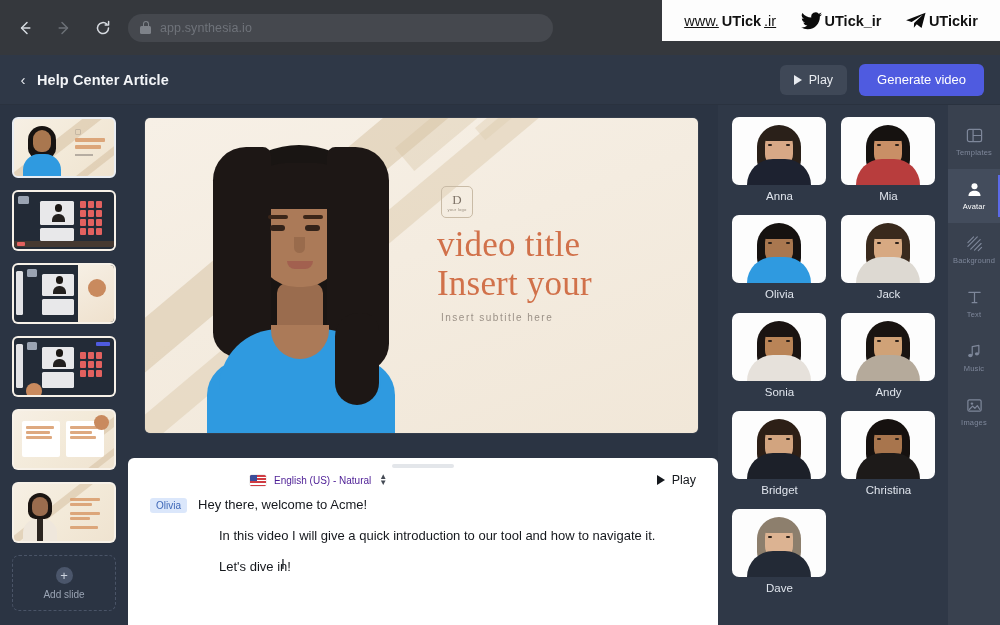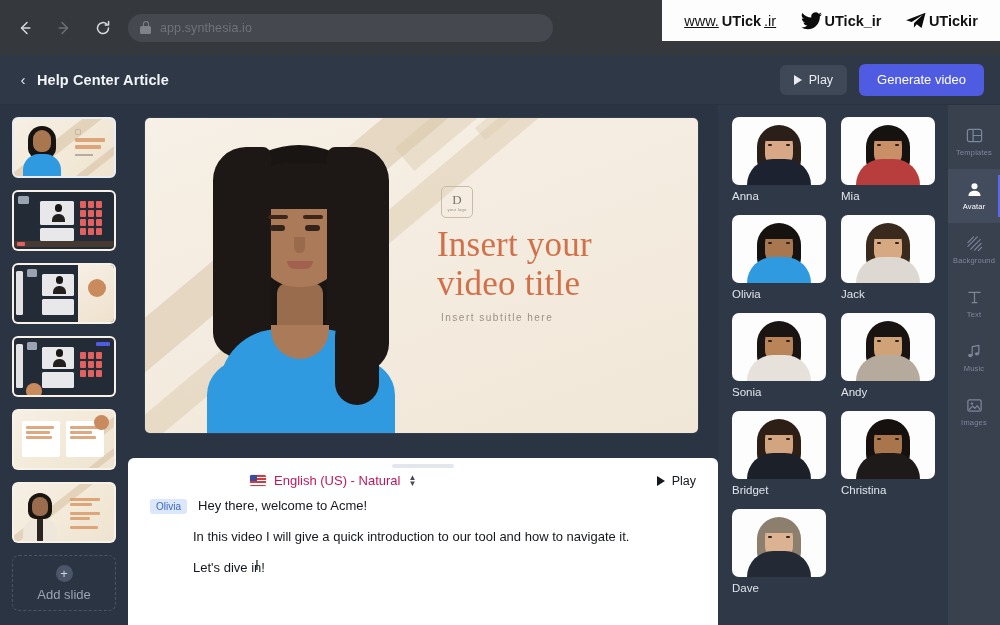--- a/index.html
+++ b/index.html
@@ -82,21 +82,21 @@
   .add-slide {
     width: 104px; height: 56px; margin: 2px auto 0 auto; border-radius: 7px;
     border: 1px dashed #4a5467; display: flex; flex-direction: column;
     align-items: center; justify-content: center; gap: 5px; cursor: pointer;
   }
   .plus-circle {
     width: 17px; height: 17px; border-radius: 50%; background: #4b566b;
     display: flex; align-items: center; justify-content: center;
     color: #cdd4df; font-size: 13px; line-height: 1;
   }
-  .add-slide-label { color: #9aa4b4; font-size: 13px; }
+  .add-slide-label { color: #9aa4b4; font-size: 10px; }
 
   
   .canvas-area { position: absolute; top: 105px; left: 128px; width: 590px; height: 520px; background: #2b3443; }
   .stage {
     position: absolute; top: 13px; left: 17px; width: 553px; height: 315px;
     border-radius: 5px; overflow: hidden;
     background: linear-gradient(160deg,#f7f0e6 0%,#f4ece0 45%,#f1e7d8 100%);
     box-shadow: 0 0 0 1px rgba(255,255,255,.05);
   }
   .stripe { position: absolute; background: rgba(214,193,162,.5); transform: rotate(-40deg); transform-origin: left top; }
@@ -148,42 +148,42 @@
   }
   .drag-handle { width: 62px; height: 4px; border-radius: 3px; background: #e3e6ea; margin: 6px auto 0 auto; cursor: ns-resize; }
   .script-toolbar { display: flex; align-items: center; padding: 5px 22px 0 22px; }
   .lang-select { display: flex; align-items: center; gap: 8px; margin-left: 100px; cursor: pointer; }
   .flag {
     width: 16px; height: 11px; border-radius: 1.5px; overflow: hidden;
     background: repeating-linear-gradient(to bottom,#cf3b42 0 1.6px,#fff 1.6px 3.2px);
     position: relative; flex: none; box-shadow: 0 0 0 .5px rgba(0,0,0,.12);
   }
   .flag::after { content: ""; position: absolute; left: 0; top: 0; width: 7px; height: 6px; background: #3b4d9a; }
-  .lang-label { font-size: 13px; color: #be185d; }
+  .lang-label { font-size: 10px; color: #4c1d95; }
   .updown { display: flex; flex-direction: column; line-height: .7; color: #444a54; font-size: 8px; }
   .play-inline { margin-left: auto; display: flex; align-items: center; gap: 7px; cursor: pointer; color: #15181d; font-size: 12.5px; }
   .play-inline .tri { border-left-color: #15181d; }
 
   .script-body { padding: 9px 22px 0 22px; }
   .script-line { display: flex; align-items: flex-start; gap: 11px; }
   .speaker-badge {
     background: #dbe7fb; color: #3f68b8; font-size: 10px; border-radius: 3px;
     padding: 2px 6px; margin-top: 2px; flex: none; cursor: pointer;
   }
   .script-text { font-size: 13px; color: #15181d; line-height: 1.45; }
-  .script-para { font-size: 13px; color: #15181d; line-height: 1.45; margin-left: 43px; margin-top: 12px; position: relative; }
+  .script-para { font-size: 13px; color: #15181d; line-height: 1.45; margin-left: 69px; margin-top: 12px; position: relative; }
   .text-caret { position: absolute; left: 62px; top: 30px; color: #1b1f26; font-size: 14px; line-height: 1; }
 
   
   .avatar-panel {
     position: absolute; top: 105px; left: 718px; width: 230px; height: 520px;
     background: #2f3847; padding: 12px 12px 0 14px; overflow: hidden;
   }
   .avatar-grid { display: grid; grid-template-columns: 1fr 1fr; gap: 13px 14px; }
-  .av-card { cursor: pointer; }
+  .av-card { cursor: pointer; text-align: center; }
   .av-thumb {
     width: 94px; height: 68px; border-radius: 7px; overflow: hidden;
     background: #fdfdfd; position: relative;
   }
   .av-name { color: #dfe4ec; font-size: 11.5px; margin-top: 5px; }
   
   .mp { position: absolute; }
   .mp-hair { left: 50%; transform: translateX(-50%); top: 8px; width: 44px; height: 50px; border-radius: 23px 23px 16px 16px; }
   .mp-face { left: 50%; transform: translateX(-50%); top: 14px; width: 28px; height: 36px; border-radius: 14px 14px 13px 13px; }
   .mp-fringe { left: 50%; transform: translateX(-50%); top: 10px; width: 32px; height: 14px; border-radius: 16px 16px 6px 6px; }
@@ -420,22 +420,22 @@
         <div class="ap-shoulder-r"></div>
         <div class="ap-top"></div>
         <div class="ap-curl"></div>
       </div>
 
       <div class="logo-box">
         <span class="logo-mark">D</span>
         <span class="logo-text">your logo</span>
       </div>
       <div class="slide-title">
+        <div>video title</div>
         <div>Insert your</div>
-        <div>video title</div>
       </div>
       <div class="slide-subtitle">Insert subtitle here</div>
     </div>
   </div>
 
   <div class="script-panel">
     <div class="drag-handle"></div>
     <div class="script-toolbar">
       <div class="lang-select">
         <span class="flag"></span>

